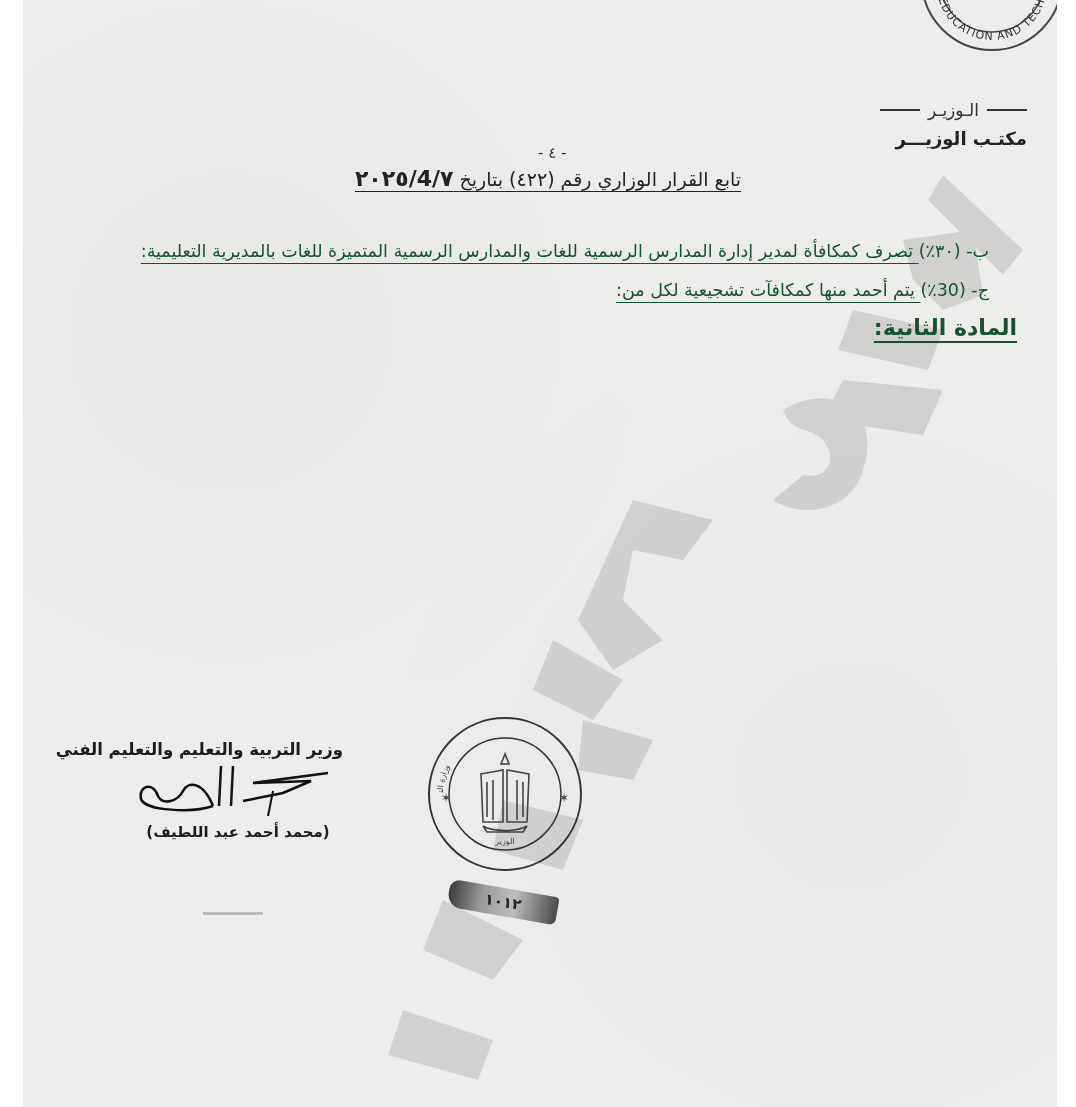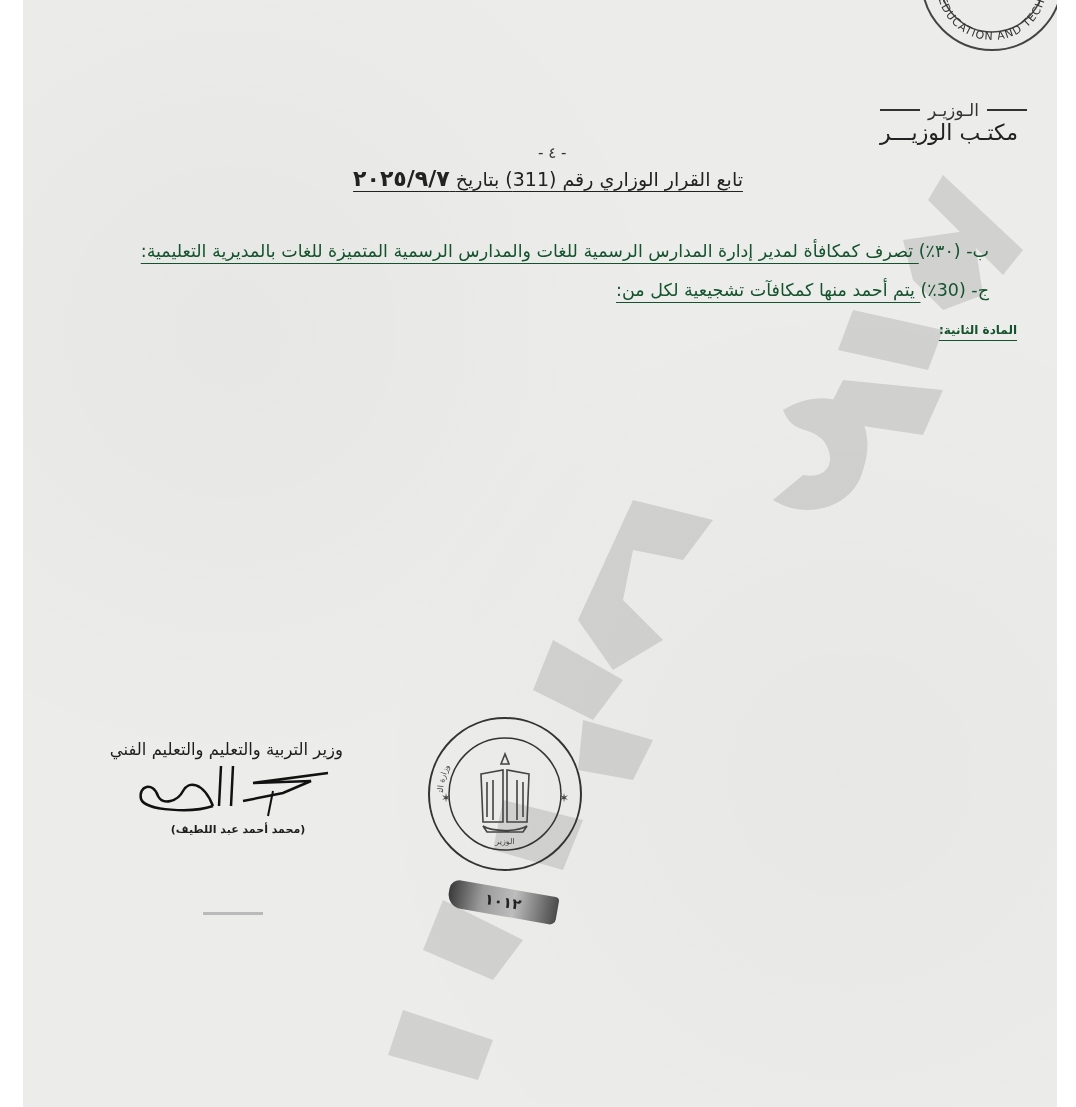--- a/index.html
+++ b/index.html
@@ -26,58 +26,58 @@
     position: absolute; left: 360px; top: 80px; width: 700px; height: 1000px;
     pointer-events: none; z-index: 0;
   }
   .watermark svg { width: 100%; height: 100%; }
 
   .logo-seal {
     position: absolute; right: -10px; top: -95px; width: 150px; height: 150px;
     z-index: 2;
   }
   .ministry-block {
-    position: absolute; right: 30px; top: 100px; text-align: left; z-index: 2;
+    position: absolute; right: 30px; top: 100px; text-align: right; z-index: 2;
     direction: rtl;
   }
   .minister-line {
     font-size: 17px; font-weight: 300; color: #333; letter-spacing: 2px;
     display: flex; align-items: center; gap: 8px; justify-content: center;
   }
   .minister-line .dash { display: inline-block; width: 40px; height: 2px; background: #333; }
-  .office-line { font-size: 22px; font-weight: normal; color: #222; }
+  .office-line { font-size: 18px; font-weight: bold; margin-top: 8px; color: #222; }
 
   .page-number {
     position: absolute; left: 515px; top: 144px; font-size: 15px; color: #333; z-index: 2;
   }
   .title-line {
     position: absolute; left: 290px; top: 166px; width: 470px; text-align: center;
     font-size: 19px; direction: rtl; text-decoration: underline; text-underline-offset: 5px;
     z-index: 2; color: #222;
   }
   .title-line .date { font-weight: bold; font-size: 22px; }
 
   .body {
     position: absolute; left: 28px; right: 40px; top: 232px;
     direction: rtl; text-align: justify; font-size: 17.5px; line-height: 38.5px;
     z-index: 2; color: #14532d;
   }
   .body p { margin: 0; }
   .indent { padding-right: 28px; }
   .u { text-decoration: underline; text-underline-offset: 6px; }
-  .article-heading { font-weight: bold; text-decoration: underline; text-underline-offset: 6px; font-size: 12px; }
+  .article-heading { font-weight: bold; text-decoration: underline; text-underline-offset: 6px; font-size: 22px; }
   .final-para { font-weight: bold; }
 
   .signature-block {
     position: absolute; left: 110px; top: 740px; width: 210px; text-align: center;
     direction: rtl; z-index: 3;
   }
-  .sig-title { font-size: 16.5px; font-weight: normal; white-space: nowrap; }
+  .sig-title { font-size: 16.5px; font-weight: bold; white-space: nowrap; }
   .sig-scribble { height: 60px; margin: 2px 0; }
-  .sig-name { font-size: 11px; font-weight: bold; }
+  .sig-name { font-size: 15px; font-weight: bold; }
   .stamp {
     position: absolute; left: 400px; top: 712px; width: 165px; height: 165px; z-index: 3;
   }
   .stamp-number {
     position: absolute; left: 425px; top: 888px; width: 110px; height: 28px; z-index: 3;
     transform: rotate(10deg);
     background: linear-gradient(90deg, #3a3a3a 0%, #9a9a9a 30%, #bdbdbd 60%, #4a4a4a 100%);
     border-radius: 10px 4px 6px 14px;
     color: #222; font-size: 15px; font-weight: bold; text-align: center; line-height: 28px;
     direction: rtl;
@@ -126,22 +126,22 @@
       <span class="dash"></span>
       <span>الـوزيـر</span>
       <span class="dash"></span>
     </div>
     <div class="office-line">مكتـب الوزيـــر</div>
   </div>
 
   <div class="page-number">- ٤ -</div>
 
   <div class="title-line">
-    <span>تابع القرار الوزاري رقم (311) بتاريخ</span>
-    <span class="date">٢٠٢٥/٩/٧</span>
+    <span>تابع القرار الوزاري رقم (٤٢٢) بتاريخ</span>
+    <span class="date">٢٠٢٥/4/٧</span>
   </div>
 
   <div class="body">
     <p class="indent">
       <span>ب- (٣٠٪)</span><span class="u"> تصرف كمكافأة لمدير إدارة المدارس الرسمية للغات والمدارس الرسمية المتميزة للغات بالمديرية التعليمية:</span>
     </p>
     <p class="indent">
       <span>ج- (30٪)</span><span class="u"> يتم أحمد منها كمكافآت تشجيعية لكل من:</span>
     </p>
     <p>

